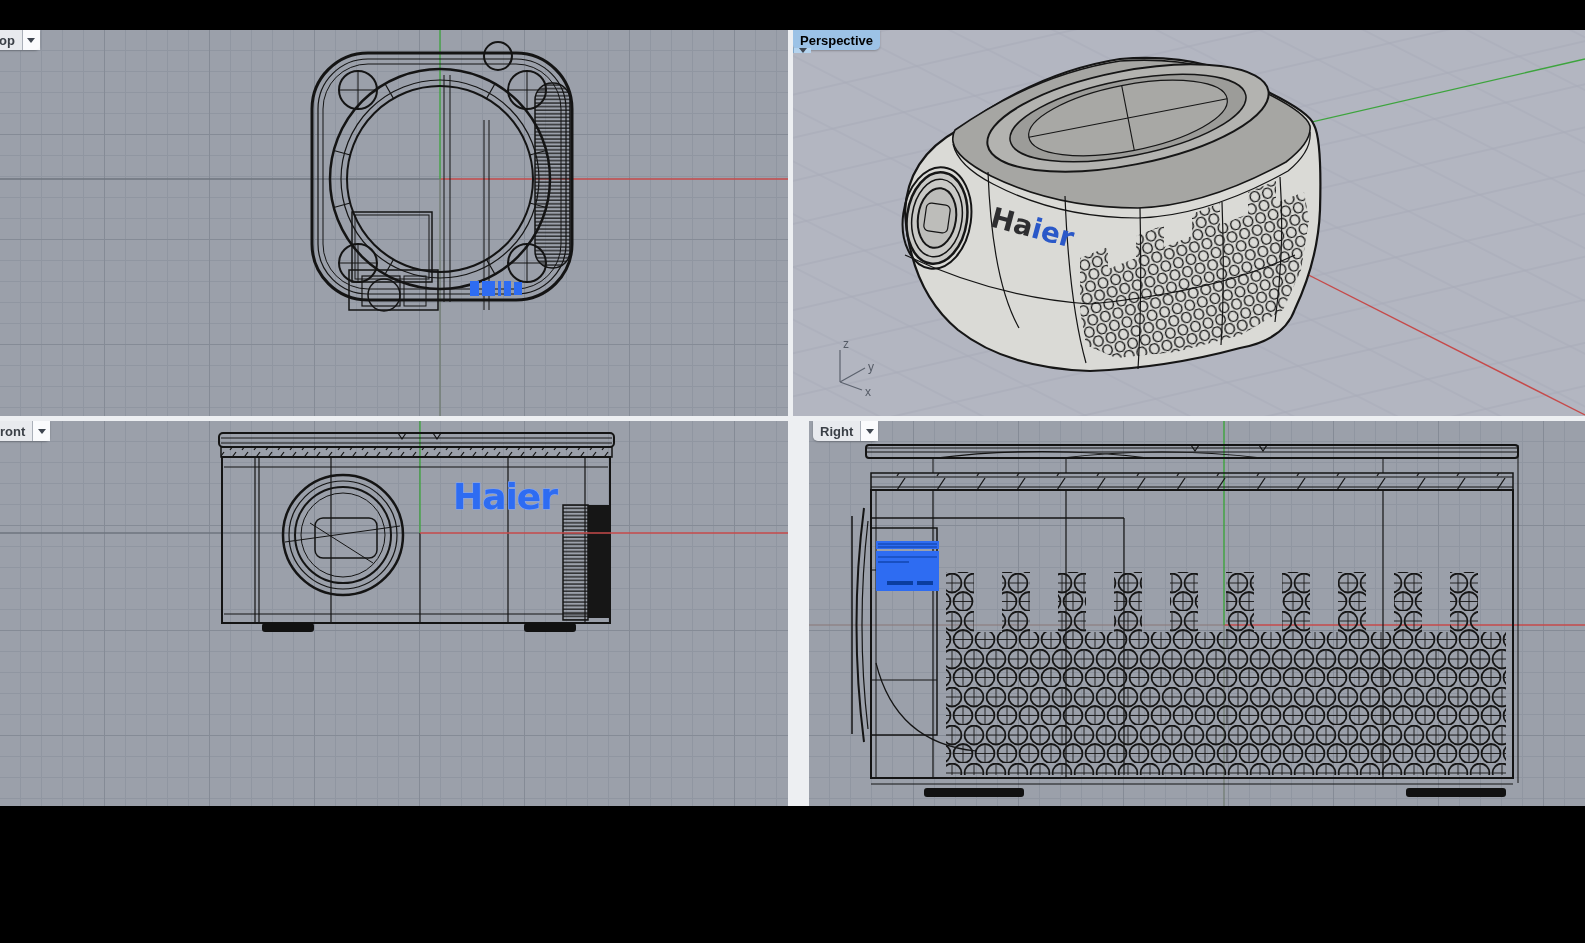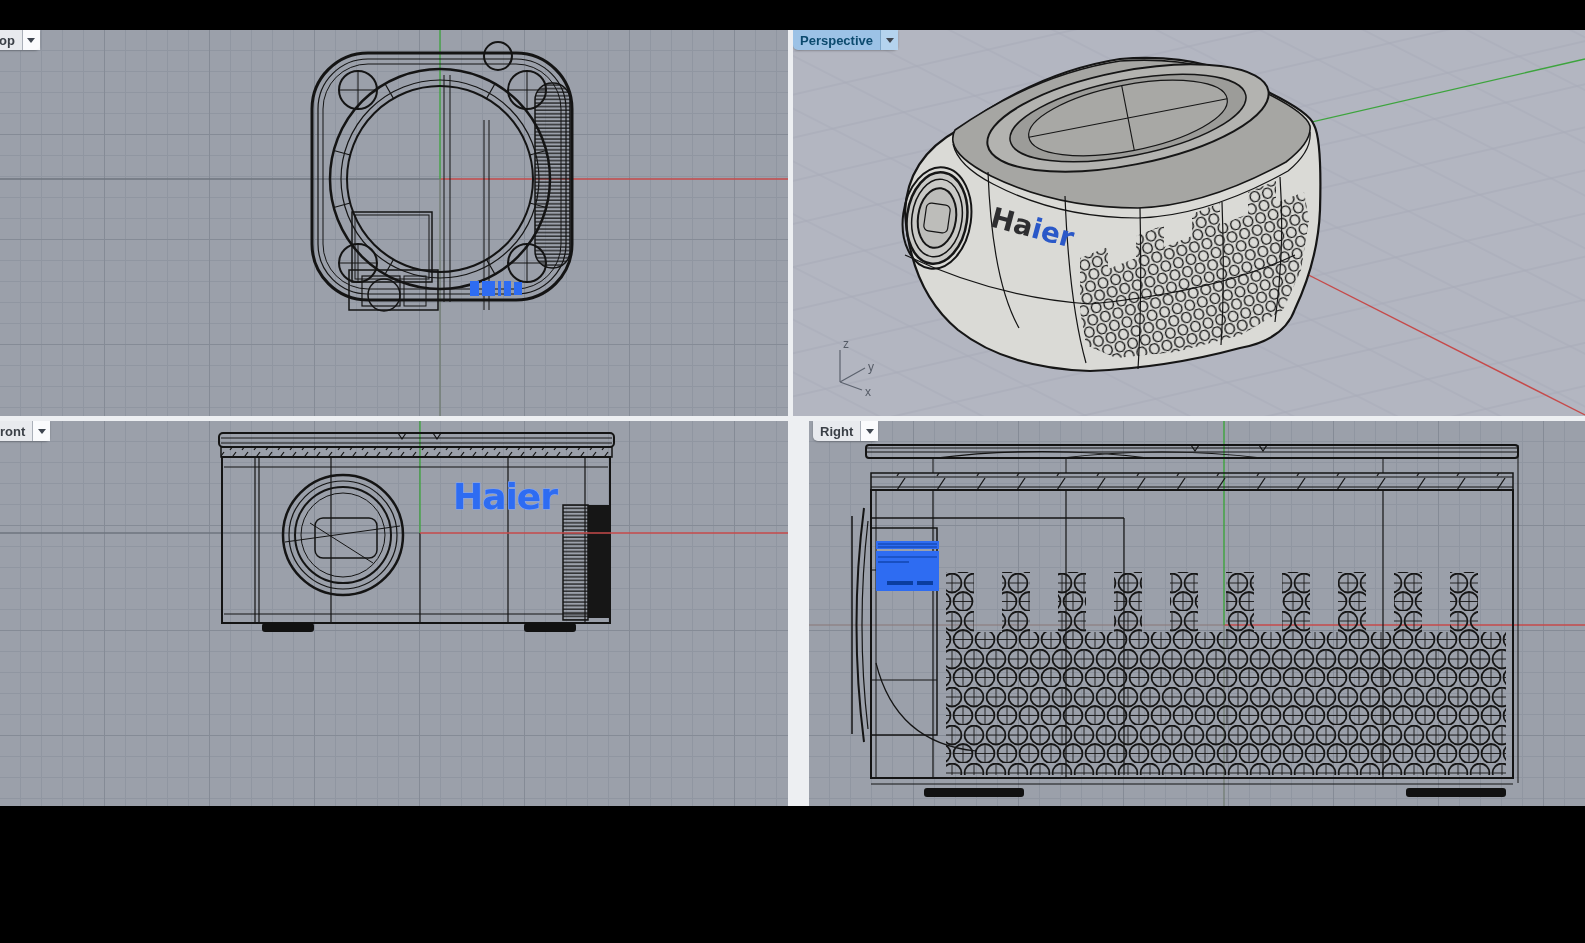--- a/index.html
+++ b/index.html
@@ -14,21 +14,21 @@
   .viewport svg{position:absolute;left:0;top:0;}
   .vtab{position:absolute;top:0;display:flex;align-items:stretch;height:20px;
         background:rgba(238,240,243,0.93);border-radius:0 0 5px 5px;
         font-weight:bold;font-size:13px;color:#3a3f46;z-index:5;
         box-shadow:0 1px 2px rgba(0,0,0,0.25);}
   .vlabel{padding:3px 7px 0 7px;white-space:nowrap;}
   .varrow{width:17px;display:flex;align-items:center;justify-content:center;
           border-left:1px solid #aab0b9;background:rgba(251,252,253,0.95);}
   .tri{width:0;height:0;border-left:4px solid transparent;border-right:4px solid transparent;
        border-top:5px solid #3f4650;}
-  .vtab.active{background:#9cc2e6;color:#0c4a6e;}
+  .vtab.active{background:#9cc2e6;color:#000000;flex-direction:column;}
   .vtab.active .varrow{background:#b4d3ee;border-left-color:#7da6c9;}
   .bar{position:absolute;left:0;width:1585px;background:#000;}
   #topbar{top:0;height:30px;}
   #bottombar{top:806px;height:137px;}
   .w1{stroke:#141414;stroke-width:1;fill:none}
   .w12{stroke:#141414;stroke-width:1.2;fill:none}
   .w15{stroke:#141414;stroke-width:1.5;fill:none}
   .w2{stroke:#141414;stroke-width:2;fill:none}
   .w25{stroke:#141414;stroke-width:2.5;fill:none}
   .w3{stroke:#141414;stroke-width:3;fill:none}

